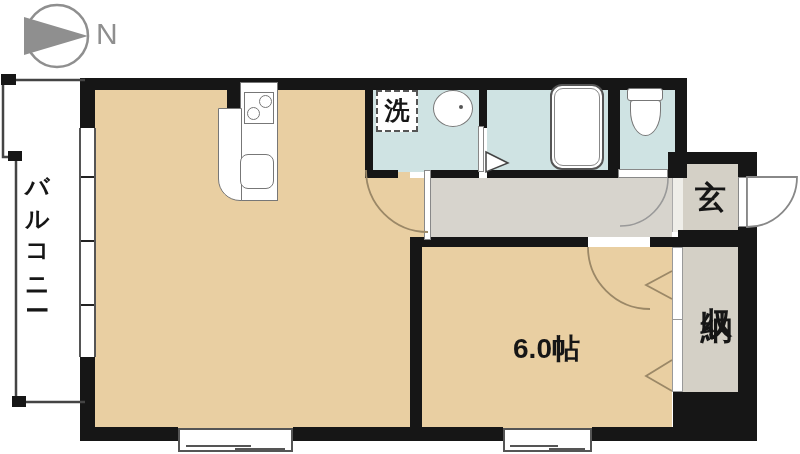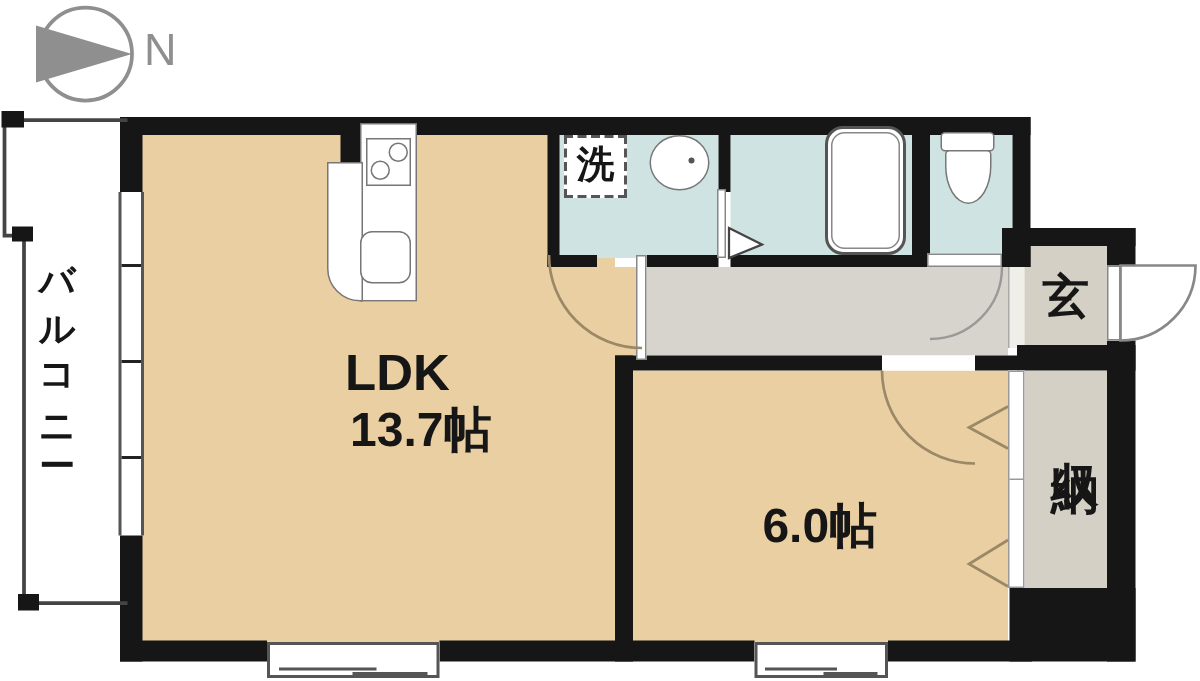--- a/index.html
+++ b/index.html
@@ -118,24 +118,22 @@
 
     <polygon points="486,152 508,163 486,172" fill="#ffffff" stroke="#444" stroke-width="1.5"></polygon>
     <polyline points="672,271 646,285 672,299" fill="none" stroke="#9b8867" stroke-width="1.8"></polyline>
     <polyline points="672,360 646,376 672,391" fill="none" stroke="#9b8867" stroke-width="1.8"></polyline>
   </svg>
 
   <div class="lbl" style="left:96px;top:18px;font-size:30px;color:#8f8f8f;">N</div>
 
   <div class="lbl" style="left:25px;top:160px;font-size:24px;font-weight:600;writing-mode:vertical-rl;letter-spacing:7px;">バルコニー</div>
 
-  <div class="lbl" style="left:200px;top:232px;width:130px;font-size:34px;font-weight:600;">LDK</div>
-  <div class="lbl" style="left:193px;top:270px;width:175px;font-size:32px;font-weight:600;">13.7帖</div>
 
-  <div class="lbl" style="left:459px;top:334px;width:175px;font-size:32px;font-weight:600;">6.0帖</div>
+  <div class="lbl" style="left:459px;top:334px;width:175px;font-size:28px;font-weight:600;">6.0帖</div>
 
   <div class="lbl" style="left:376px;top:97px;width:42px;font-size:25px;font-weight:600;z-index:6;">洗</div>
 
   <div class="lbl" style="left:683px;top:182px;width:55px;font-size:31px;font-weight:600;">玄</div>
 
   <div class="lbl" style="left:688px;top:282px;width:45px;font-size:32px;font-weight:600;writing-mode:vertical-rl;letter-spacing:4px;">収納</div>
 
 </div>
 
 </body></html>

